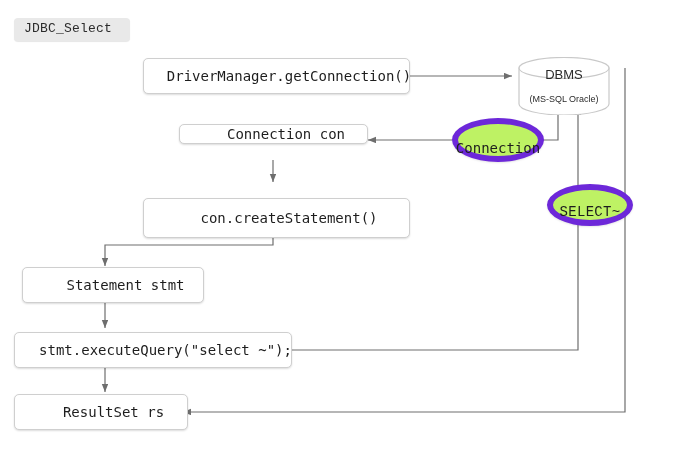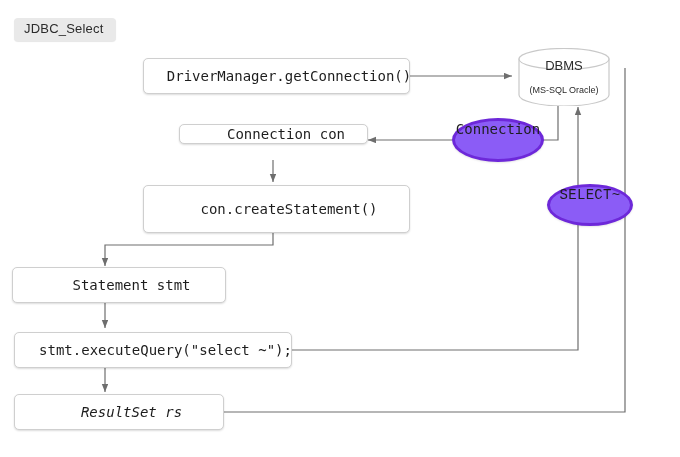--- a/index.html
+++ b/index.html
@@ -19,25 +19,25 @@
     position: absolute;
     left: 0;
     top: 0;
     width: 680px;
     height: 457px;
   }
   .title-chip {
     position: absolute;
     left: 14px;
     top: 18px;
-    padding: 4px 12px 5px 10px;
+    padding: 4px 18px 5px 10px;
     background: #e9e9e9;
     border-radius: 4px;
     color: #2b2b2b;
-    font-family: Liberation Sans, sans-serif;
+    font-family: Liberation Mono, monospace;
     font-size: 13px;
     line-height: 14px;
     letter-spacing: 0.2px;
     box-shadow: 0 1px 1px rgba(0,0,0,0.10);
   }
   .node {
     position: absolute;
     box-sizing: border-box;
     background: #ffffff;
     border: 1px solid #cfcfcf;
@@ -48,27 +48,27 @@
     font-size: 14px;
     display: flex;
     align-items: center;
     justify-content: center;
     white-space: nowrap;
     padding-left: 25px;
   }
   .ellipse {
     position: absolute;
     box-sizing: border-box;
-    background: #8b5cf6;
-    border: 3px solid #6d28d9;
+    background: #bef264;
+    border: 6px solid #6d28d9;
     border-radius: 50%;
     box-shadow: 0 1px 2px rgba(0,0,0,0.10);
     color: #1d1d1d;
     display: flex;
-    align-items: flex-start;
+    align-items: flex-end;
     justify-content: center;
     white-space: nowrap;
     z-index: 3;
   }
   .ellipse.mono { font-family: "DejaVu Sans Mono", monospace; font-size: 14px; }
   .ellipse.sans { font-family: Liberation Mono, monospace; font-size: 14px; letter-spacing: 0.3px; }
 
   .db {
     position: absolute;
     z-index: 3;
@@ -118,52 +118,52 @@
       <path d="M105,303 L105,328" marker-end="url(#arrow)"></path>
 
       <path d="M292,350 L578,350 L578,107" marker-end="url(#arrow)"></path>
 
       <path d="M105,368 L105,392" marker-end="url(#arrow)"></path>
 
       <path d="M625,68 L625,412 L183,412" marker-end="url(#arrow)"></path>
     </g>
   </svg>
 
-  <div class="db" style="left:518px; top:48px; width:92px; height:58px;">
+  <div class="db" style="left:518px; top:57px; width:92px; height:58px;">
     <svg width="92" height="58" viewBox="0 0 92 58">
       <path d="M1,11 L1,47 A45,11 0 0 0 91,47 L91,11 Z" fill="#ffffff" stroke="#c9c9c9" stroke-width="1.2"></path>
       <ellipse cx="46" cy="11" rx="45" ry="10.5" fill="#ffffff" stroke="#c9c9c9" stroke-width="1.2"></ellipse>
     </svg>
     <div class="db-label">
       <div class="db-title">DBMS</div>
       <div class="db-sub">(MS-SQL Oracle)</div>
     </div>
   </div>
 
   <div class="node" style="left:143px; top:58px; width:267px; height:36px;">
     <span>DriverManager.getConnection()</span>
   </div>
 
   <div class="node" style="left:179px; top:124px; width:189px; height:20px;">
     <span>Connection con</span>
   </div>
 
-  <div class="node" style="left:143px; top:185px; width:267px; height:48px;">
+  <div class="node" style="left:143px; top:198px; width:267px; height:40px;">
     <span>con.createStatement()</span>
   </div>
 
-  <div class="node" style="left:12px; top:267px; width:214px; height:36px;">
+  <div class="node" style="left:22px; top:267px; width:182px; height:36px;">
     <span>Statement stmt</span>
   </div>
 
   <div class="node" style="left:14px; top:332px; width:278px; height:36px;">
     <span>stmt.executeQuery("select ~");</span>
   </div>
 
-  <div class="node" style="left:14px; top:394px; width:210px; height:36px;font-style:italic;">
+  <div class="node" style="left:14px; top:394px; width:174px; height:36px;">
     <span>ResultSet rs</span>
   </div>
 
   <div class="ellipse mono" style="left:452px; top:118px; width:92px; height:44px;">
     <span>Connection</span>
   </div>
 
   <div class="ellipse sans" style="left:547px; top:184px; width:86px; height:42px;">
     <span>SELECT~</span>
   </div>

